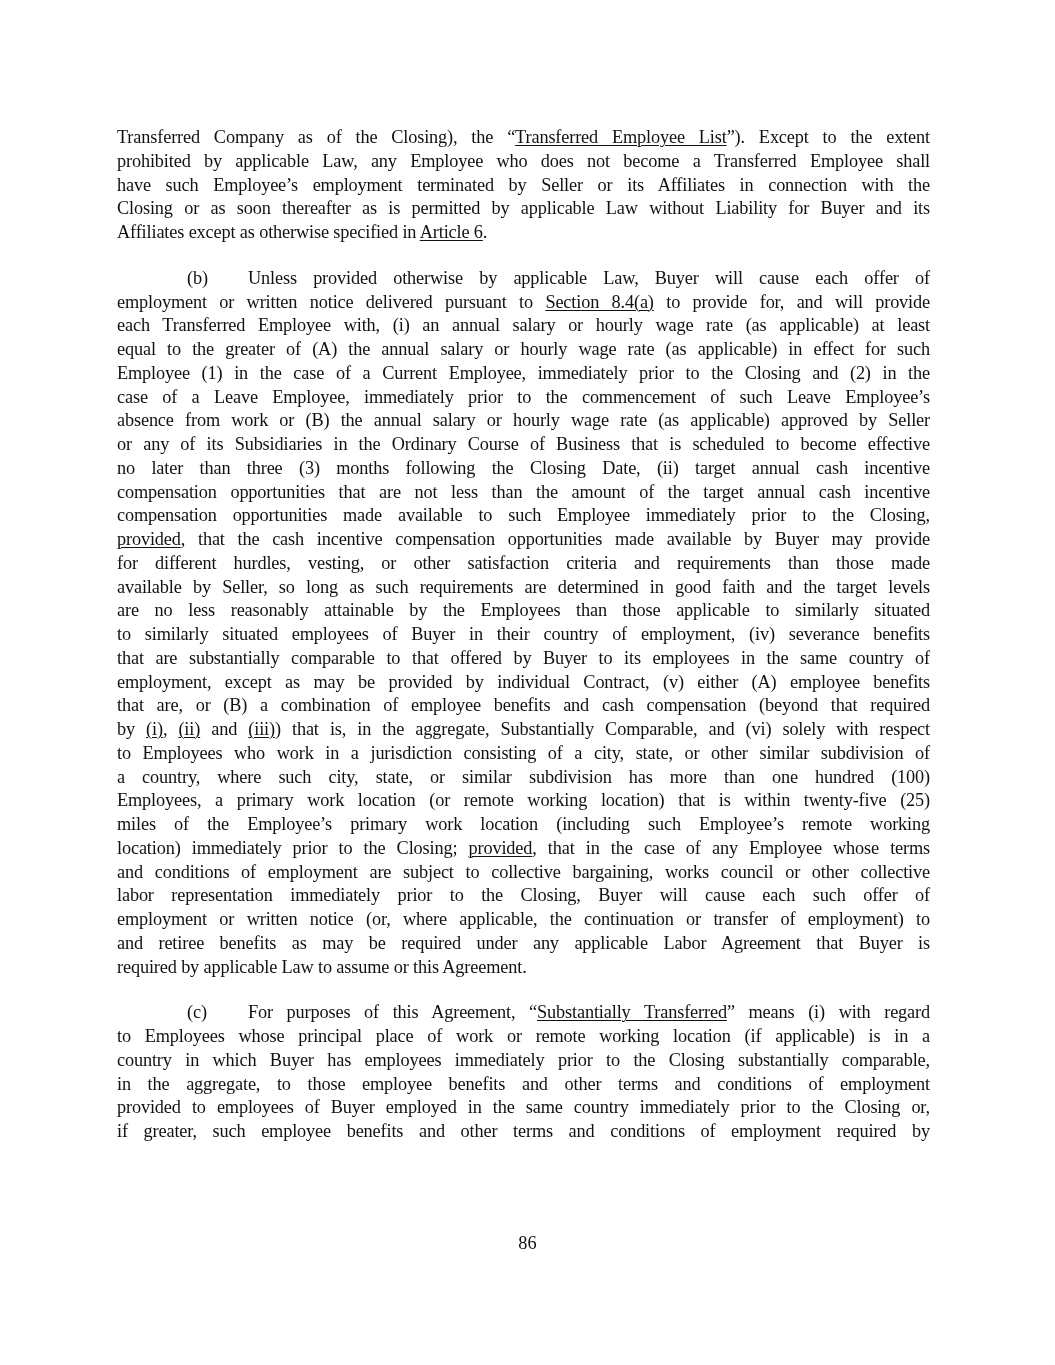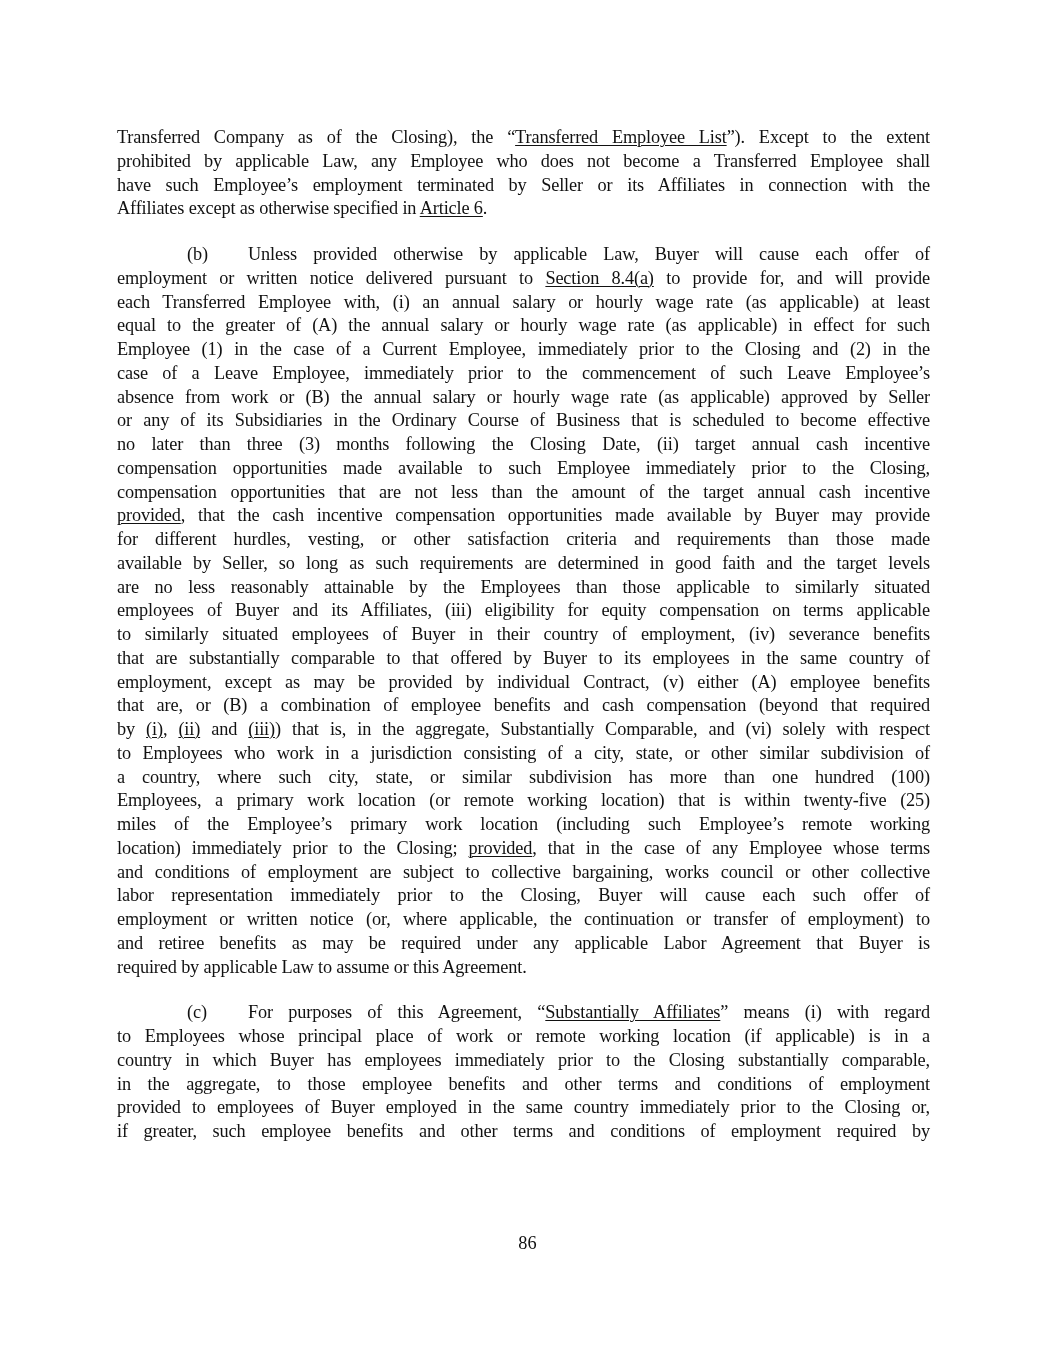--- a/index.html
+++ b/index.html
@@ -25,57 +25,57 @@
   }
 </style>
 </head>
 <body>
 
 <div class="page">
   <p class="para">
       <span class="line"><span>Transferred Company as of the Closing), the “</span><span class="u">Transferred Employee List</span><span>”). Except to the extent</span></span>
       <span class="line"><span>prohibited by applicable Law, any Employee who does not become a Transferred Employee shall</span></span>
       <span class="line"><span>have such Employee’s employment terminated by Seller or its Affiliates in connection with the</span></span>
+      <span class="line"><span>Closing or as soon thereafter as is permitted by applicable Law without Liability for Buyer and its</span></span>
       <span class="line last"><span>Affiliates except as otherwise specified in </span><span class="u">Article 6</span><span>.</span></span>
     </p>
   <p class="para">
       <span class="line indent"><span class="label">(b)</span><span>Unless provided otherwise by applicable Law, Buyer will cause each offer of</span></span>
       <span class="line"><span>employment or written notice delivered pursuant to </span><span class="u">Section 8.4(a)</span><span> to provide for, and will provide</span></span>
       <span class="line"><span>each Transferred Employee with, (i) an annual salary or hourly wage rate (as applicable) at least</span></span>
       <span class="line"><span>equal to the greater of (A) the annual salary or hourly wage rate (as applicable) in effect for such</span></span>
       <span class="line"><span>Employee (1) in the case of a Current Employee, immediately prior to the Closing and (2) in the</span></span>
       <span class="line"><span>case of a Leave Employee, immediately prior to the commencement of such Leave Employee’s</span></span>
       <span class="line"><span>absence from work or (B) the annual salary or hourly wage rate (as applicable) approved by Seller</span></span>
       <span class="line"><span>or any of its Subsidiaries in the Ordinary Course of Business that is scheduled to become effective</span></span>
       <span class="line"><span>no later than three (3) months following the Closing Date, (ii) target annual cash incentive</span></span>
+      <span class="line"><span>compensation opportunities that are not less than the amount of the target annual cash incentive</span></span>
       <span class="line"><span>compensation opportunities made available to such Employee immediately prior to the Closing,</span></span>
-      <span class="line"><span>compensation opportunities that are not less than the amount of the target annual cash incentive</span></span>
       <span class="line"><span class="u">provided</span><span>, that the cash incentive compensation opportunities made available by Buyer may provide</span></span>
       <span class="line"><span>for different hurdles, vesting, or other satisfaction criteria and requirements than those made</span></span>
       <span class="line"><span>available by Seller, so long as such requirements are determined in good faith and the target levels</span></span>
       <span class="line"><span>are no less reasonably attainable by the Employees than those applicable to similarly situated</span></span>
-      <span class="line"><span>employees of Buyer and its Affiliates, (iii) eligibility for equity compensation on terms applicable</span></span>
       <span class="line"><span>to similarly situated employees of Buyer in their country of employment, (iv) severance benefits</span></span>
       <span class="line"><span>that are substantially comparable to that offered by Buyer to its employees in the same country of</span></span>
       <span class="line"><span>employment, except as may be provided by individual Contract, (v) either (A) employee benefits</span></span>
       <span class="line"><span>that are, or (B) a combination of employee benefits and cash compensation (beyond that required</span></span>
       <span class="line"><span>by </span><span class="u">(i)</span><span>, </span><span class="u">(ii)</span><span> and </span><span class="u">(iii)</span><span>) that is, in the aggregate, Substantially Comparable, and (vi) solely with respect</span></span>
       <span class="line"><span>to Employees who work in a jurisdiction consisting of a city, state, or other similar subdivision of</span></span>
       <span class="line"><span>a country, where such city, state, or similar subdivision has more than one hundred (100)</span></span>
       <span class="line"><span>Employees, a primary work location  (or remote working location) that is within twenty-five (25)</span></span>
       <span class="line"><span>miles of the Employee’s primary work location (including such Employee’s remote working</span></span>
       <span class="line"><span>location) immediately prior to the Closing; </span><span class="u">provided</span><span>, that in the case of any Employee whose terms</span></span>
       <span class="line"><span>and conditions of employment are subject to collective bargaining, works council or other collective</span></span>
       <span class="line"><span>labor representation immediately prior to the Closing, Buyer will cause each such offer of</span></span>
       <span class="line"><span>employment or written notice (or, where applicable, the continuation or transfer of employment) to</span></span>
       <span class="line"><span>and retiree benefits as may be required under any applicable Labor Agreement that Buyer is</span></span>
       <span class="line last"><span>required by applicable Law to assume or this Agreement.</span></span>
     </p>
   <p class="para">
-      <span class="line indent"><span class="label">(c)</span><span>For purposes of this Agreement, “</span><span class="u">Substantially Affiliates</span><span>” means (i) with regard</span></span>
+      <span class="line indent"><span class="label">(c)</span><span>For purposes of this Agreement, “</span><span class="u">Substantially Transferred</span><span>” means (i) with regard</span></span>
       <span class="line"><span>to Employees whose principal place of work or remote working location (if applicable) is in a</span></span>
       <span class="line"><span>country in which Buyer has employees immediately prior to the Closing substantially comparable,</span></span>
       <span class="line"><span>in the aggregate, to those employee benefits and other terms and conditions of employment</span></span>
       <span class="line"><span>provided to employees of Buyer employed in the same country immediately prior to the Closing or,</span></span>
       <span class="line"><span>if greater, such employee benefits and other terms and conditions of employment required by</span></span>
     </p>
 </div>
 
 <div class="page-number">86</div>
 

